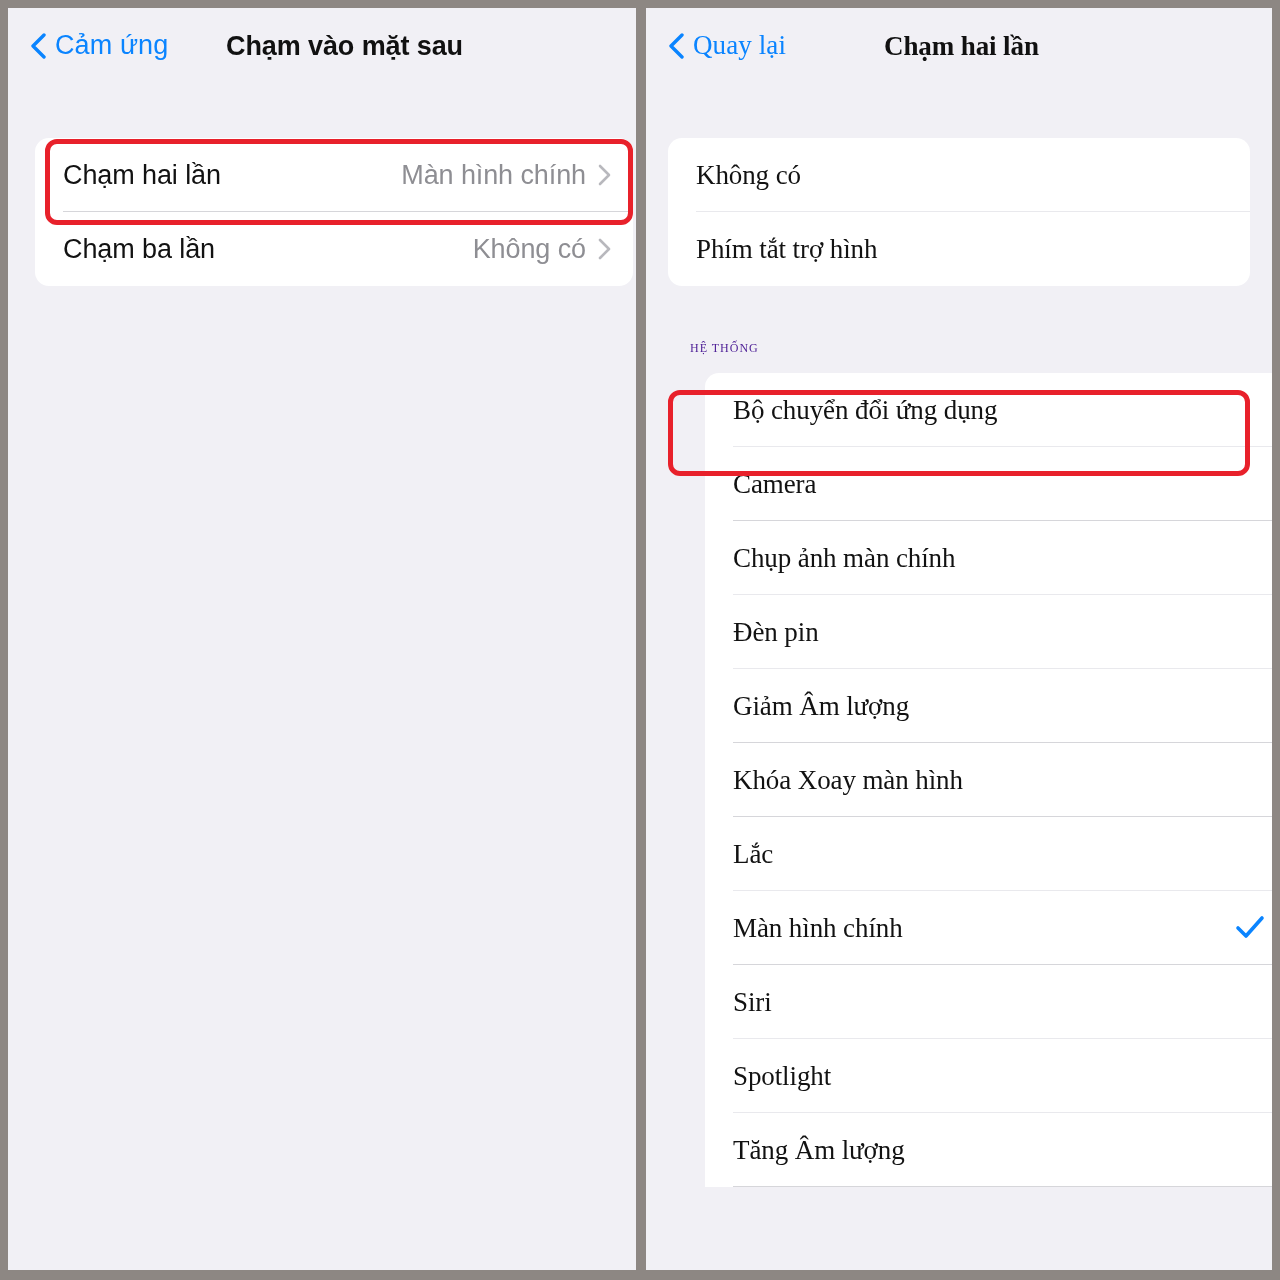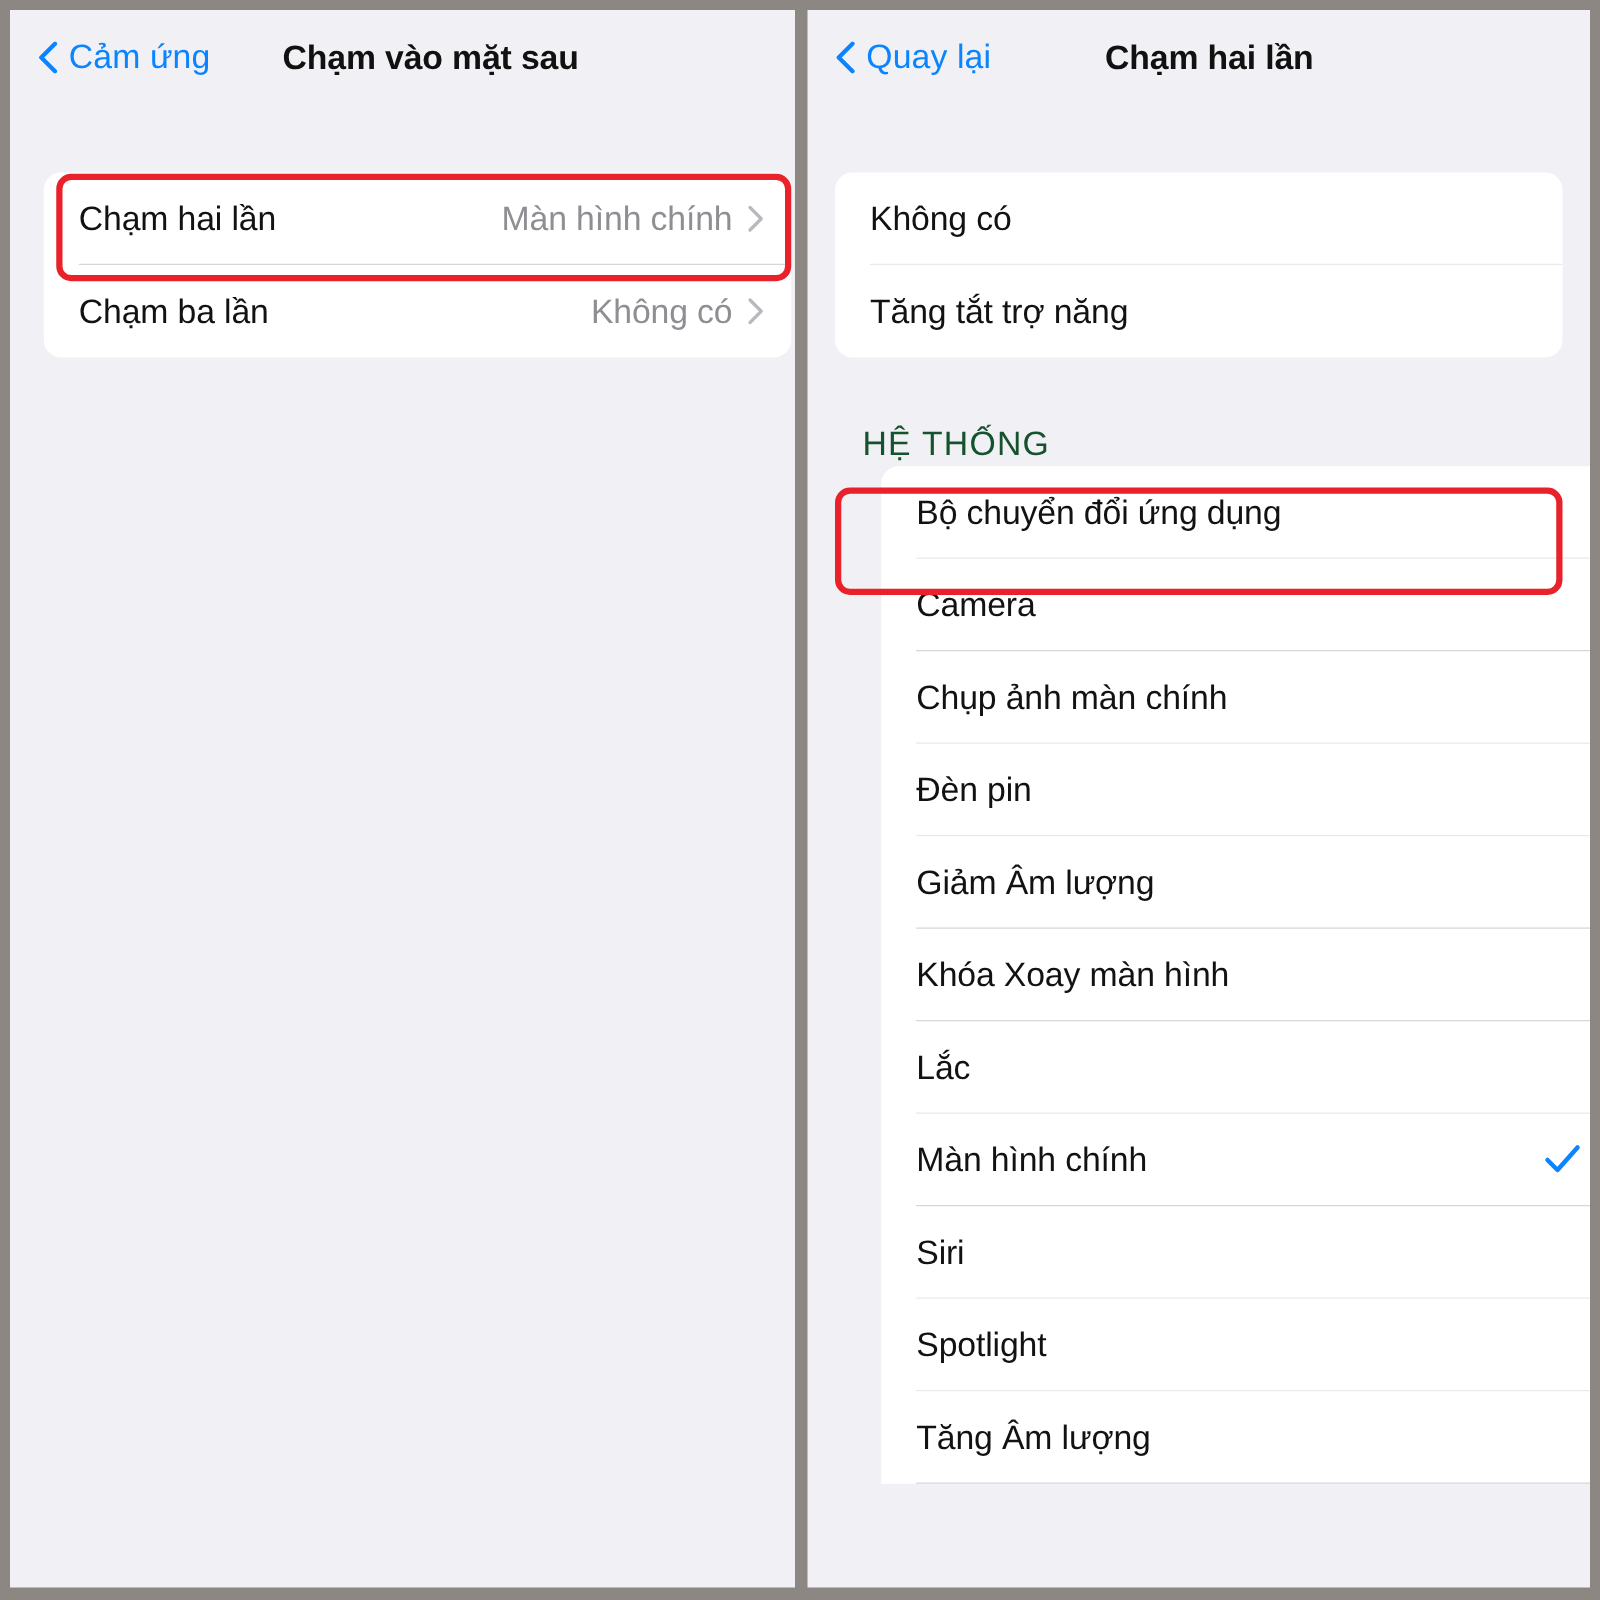--- a/index.html
+++ b/index.html
@@ -26,21 +26,21 @@
 
   .panel {
     position: absolute;
     top: 8px;
     height: 1262px;
     background: #f1f0f5;
     overflow: hidden;
   }
 
   .panel-left  { left: 8px;  width: 628px; }
-  .panel-right { left: 646px; width: 626px; }
+  .panel-right { left: 646px; width: 626px; font-family: Liberation Serif, serif; }
 
   
   .navbar {
     position: relative;
     height: 88px;
   }
 
   .back-btn {
     position: absolute;
     left: 22px;
@@ -160,23 +160,23 @@
     width: 30px;
     height: 26px;
   }
   .check svg { display: block; }
 
   
   .section-header {
     position: absolute;
     left: 44px;
     top: 334px;
-    font-size: 27px;
+    font-size: 12px;
     letter-spacing: 1.0px;
-    color: #14532d;
+    color: #4c1d95;
     line-height: 1;
   }
 
   
   .hl {
     position: absolute;
     border: 5px solid #e8212b;
     border-radius: 12px;
     pointer-events: none;
   }
@@ -260,21 +260,21 @@
       </div>
       <div class="nav-title">Chạm hai lần</div>
     </div>
 
     <div class="card card-right-1">
       <div class="row">
         <span class="row-label">Không có</span>
         <span class="sep sep-faint"></span>
       </div>
       <div class="row">
-        <span class="row-label">Tăng tắt trợ năng</span>
+        <span class="row-label">Phím tắt trợ hình</span>
       </div>
     </div>
 
     <div class="section-header">HỆ THỐNG</div>
 
     <div class="card card-right-2">
 
       <div class="row">
         <span class="row-label">Bộ chuyển đổi ứng dụng</span>
         <span class="sep sep-faint"></span>

